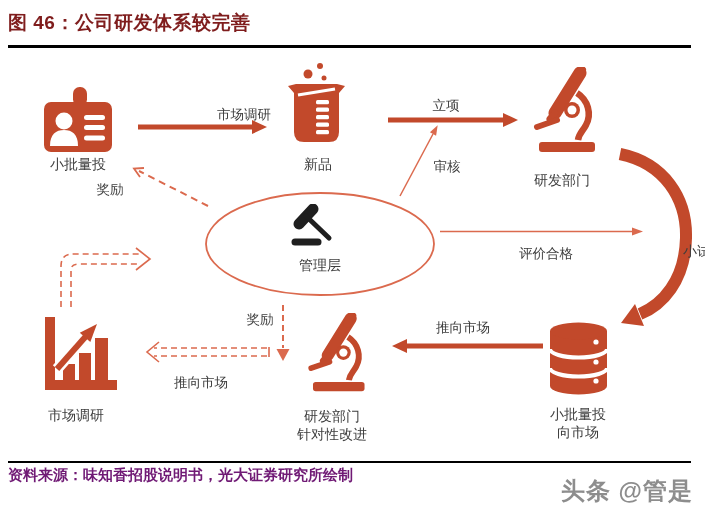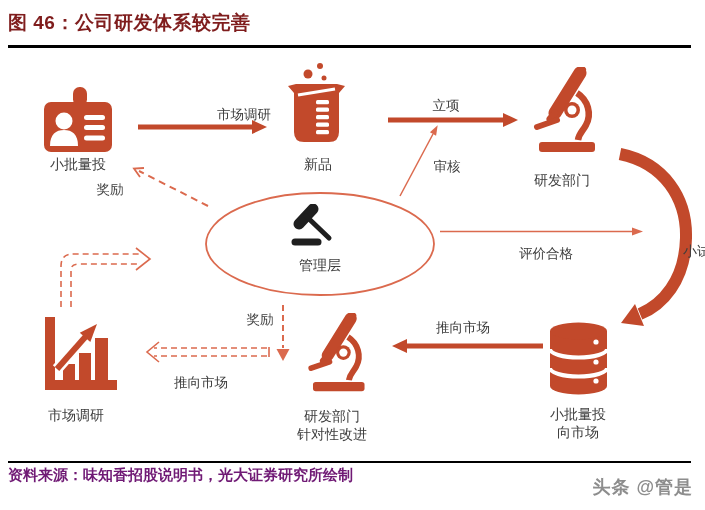--- a/index.html
+++ b/index.html
@@ -15,21 +15,21 @@
     font-family:"Liberation Sans","DejaVu Sans",sans-serif;
   }
   .abs{position:absolute;}
   .page-title{
     left:8px;top:10px;font-size:19px;font-weight:700;color:#7f1d1d;letter-spacing:.5px;white-space:nowrap;
   }
   .title-rule{left:8px;top:45px;width:683px;height:2.5px;background:#000;}
   .footer-rule{left:8px;top:461px;width:683px;height:2px;background:#000;}
   .source-text{left:8px;top:466px;font-size:15px;font-weight:600;color:#701a75;white-space:nowrap;}
   .watermark{
-    right:12px;top:475px;font-size:18px;font-weight:700;color:var(--watermark);
+    right:12px;top:475px;font-size:24px;font-weight:700;color:var(--watermark);
     letter-spacing:1px;opacity:.85;text-shadow:1px 1px 0 #fff;white-space:nowrap;
   }
   .overlay-svg{left:0;top:0;}
   .icon{line-height:0;}
   .node-label,.edge-label{
     color:var(--text);white-space:nowrap;transform:translateX(-50%);text-align:center;
   }
   .node-label{font-size:14px;line-height:18px;}
   .edge-label{font-size:13.5px;}
 </style>

